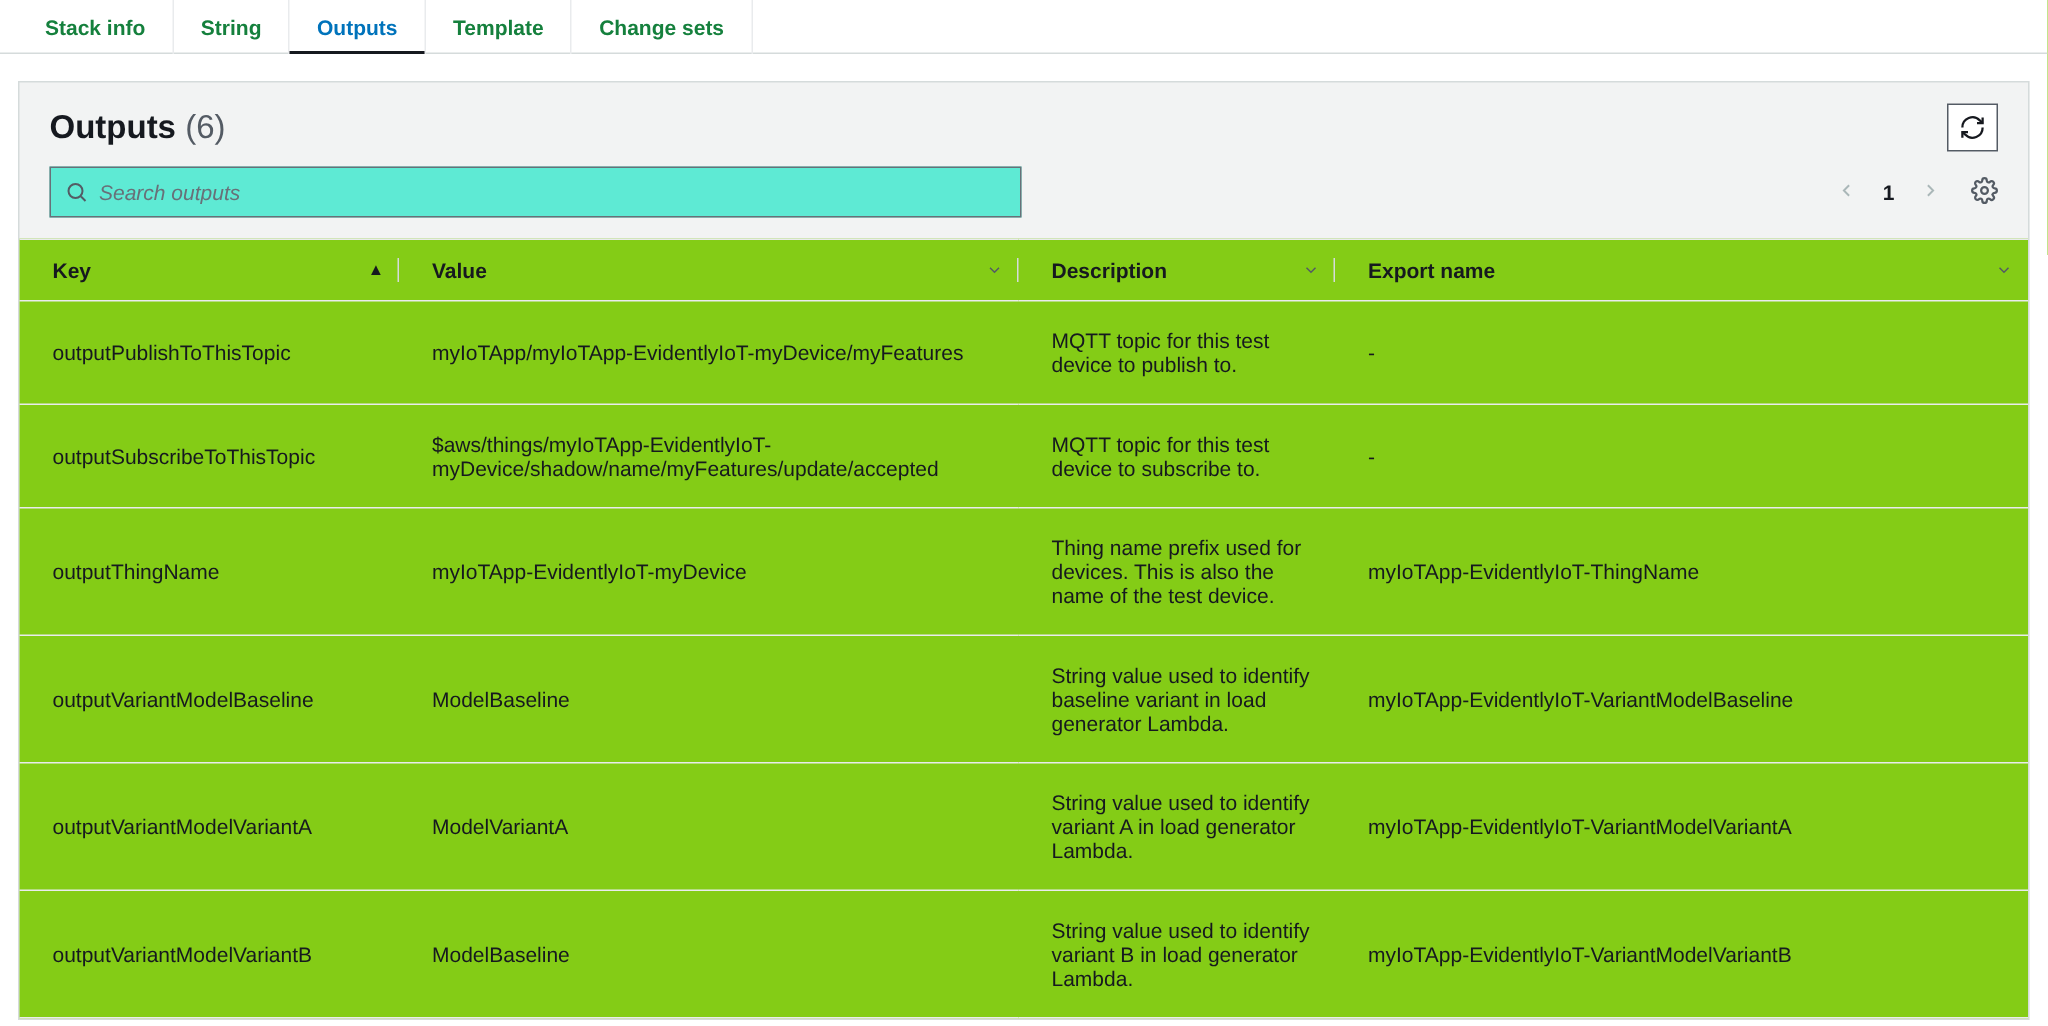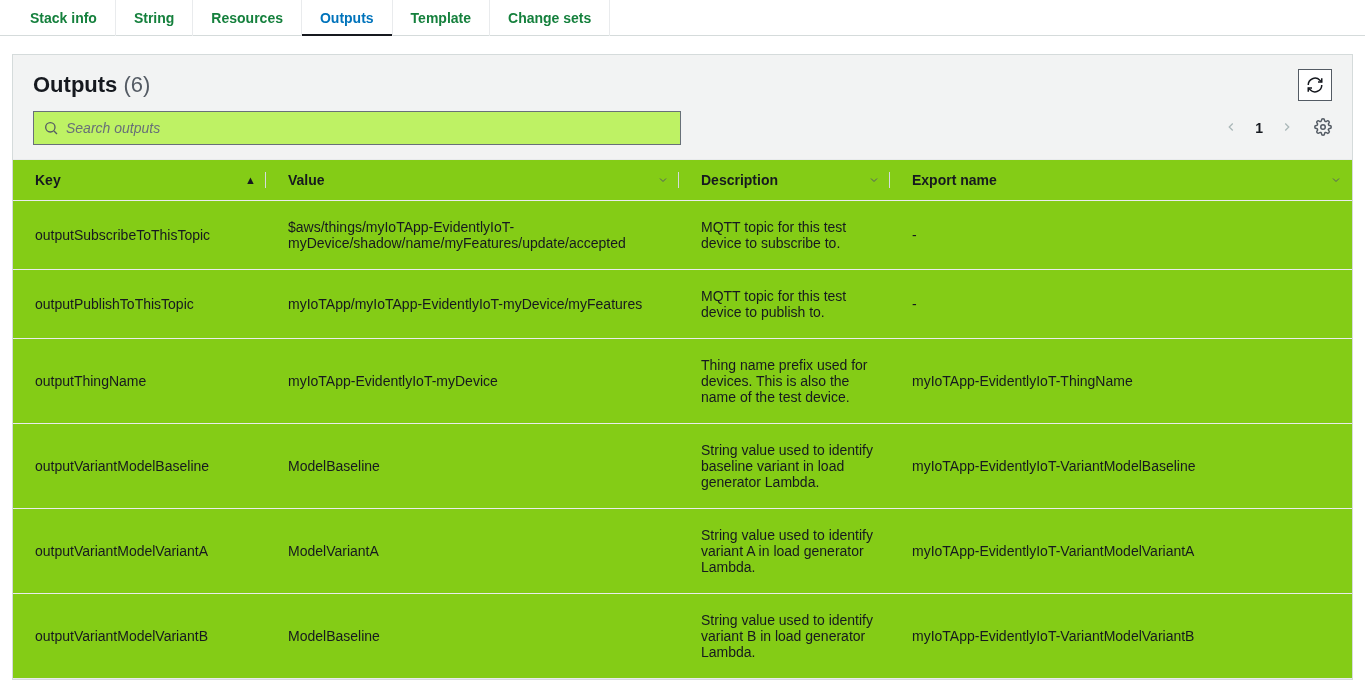--- a/index.html
+++ b/index.html
@@ -16,21 +16,21 @@
 .panel-header { display:flex; align-items:center; justify-content:space-between; padding: 14px 20px 10px 20px; }
 .panel-title { font-size: 22px; font-weight: 700; color:#16191f; }
 .panel-title .count { font-weight: 400; color:#545b64; }
 
 .refresh-btn { width:34px; height:32px; border:1px solid #545b64; background:#fff; display:flex; align-items:center; justify-content:center; cursor:pointer; }
 .refresh-btn svg { width:18px; height:18px; stroke:#16191f; fill:none; stroke-width:2; }
 
 .toolbar { display:flex; align-items:center; justify-content:space-between; padding: 0 20px 14px 20px; }
 .search-wrap { position:relative; width:648px; }
 .search-wrap svg { position:absolute; left:10px; top:50%; transform:translateY(-50%); width:16px; height:16px; stroke:#545b64; fill:none; stroke-width:2; }
-.search-input { width:100%; height:34px; padding:6px 10px 6px 32px; border:1px solid #687078; font-size:14px; font-style:italic; color:#687078; background:#bef264; }
+.search-input { width:100%; height:34px; padding:6px 10px 6px 32px; border:1px solid #687078; font-size:14px; font-style:italic; color:#687078; background:#5eead4; }
 .search-input::placeholder { font-style: italic; color:#687078; }
 
 .pager { display:flex; align-items:center; gap:14px; }
 .pager .arrow { color:#aab7b8; cursor:pointer; }
 .pager .arrow svg { width:14px; height:14px; stroke:currentColor; fill:none; stroke-width:2.2; }
 .pager .page-num { font-weight:700; color:#16191f; padding:0 3px; }
 .pager .gear { color:#545b64; cursor:pointer; margin-left:6px; }
 .pager .gear svg { width:18px; height:18px; stroke:currentColor; fill:none; stroke-width:2; }
 
 .table { width:100%; background:#84cc16; border-top:1px solid #e9ebed; border-collapse:collapse; }
@@ -46,21 +46,20 @@
 .col-val  { width:413px; }
 .col-desc { width:211px; }
 .col-exp  { width:auto; }
 </style>
 </head>
 <body>
 
 <div class="tabs">
   <div class="tab">Stack info</div>
   <div class="tab">String</div>
-  <div class="tab">Resources</div>
   <div class="tab active">Outputs</div>
   <div class="tab">Template</div>
   <div class="tab">Change sets</div>
 </div>
 
 <div class="panel">
 
   <div class="panel-header">
     <div class="panel-title">
       <span>Outputs</span>
@@ -135,29 +134,29 @@
             <span>Export name</span>
             <svg class="filter-icon" viewBox="0 0 24 24">
                 <polyline points="6 9 12 15 18 9"></polyline>
               </svg>
           </div>
         </th>
       </tr>
     </thead>
     <tbody id="tbody">
         <tr>
+          <td>outputPublishToThisTopic</td>
+          <td>myIoTApp/myIoTApp-EvidentlyIoT-myDevice/myFeatures</td>
+          <td>MQTT topic for this test device to publish to.</td>
+          <td>-</td>
+        </tr>
+        <tr>
           <td>outputSubscribeToThisTopic</td>
           <td>$aws/things/myIoTApp-EvidentlyIoT-myDevice/shadow/name/myFeatures/update/accepted</td>
           <td>MQTT topic for this test device to subscribe to.</td>
-          <td>-</td>
-        </tr>
-        <tr>
-          <td>outputPublishToThisTopic</td>
-          <td>myIoTApp/myIoTApp-EvidentlyIoT-myDevice/myFeatures</td>
-          <td>MQTT topic for this test device to publish to.</td>
           <td>-</td>
         </tr>
         <tr>
           <td>outputThingName</td>
           <td>myIoTApp-EvidentlyIoT-myDevice</td>
           <td>Thing name prefix used for devices. This is also the name of the test device.</td>
           <td>myIoTApp-EvidentlyIoT-ThingName</td>
         </tr>
         <tr>
           <td>outputVariantModelBaseline</td>

